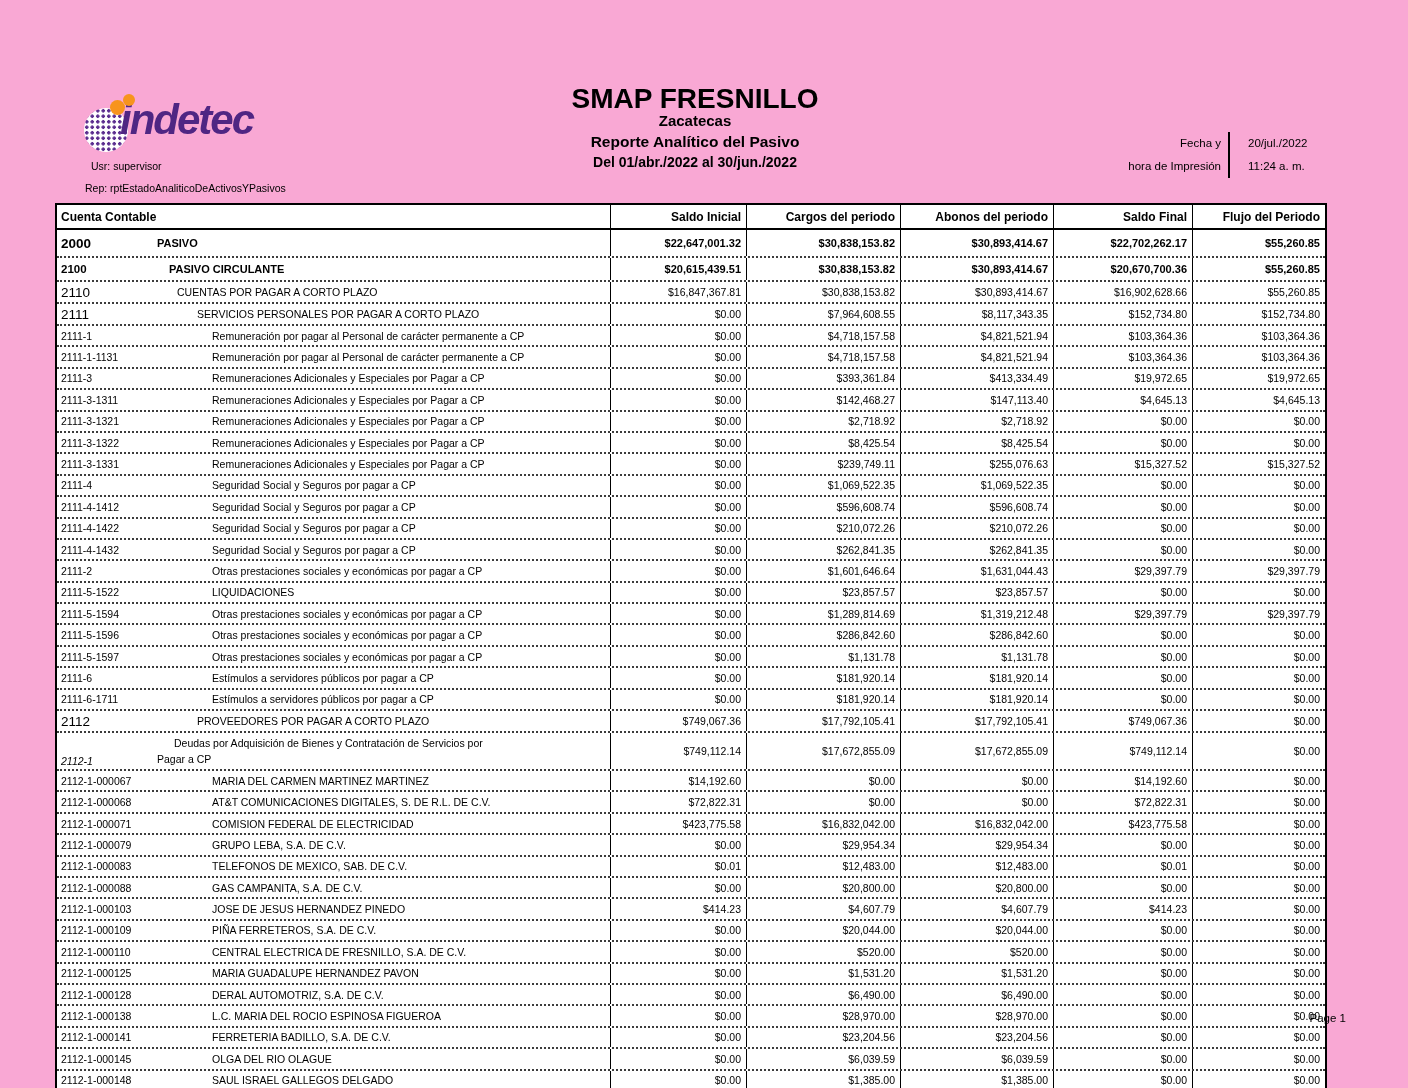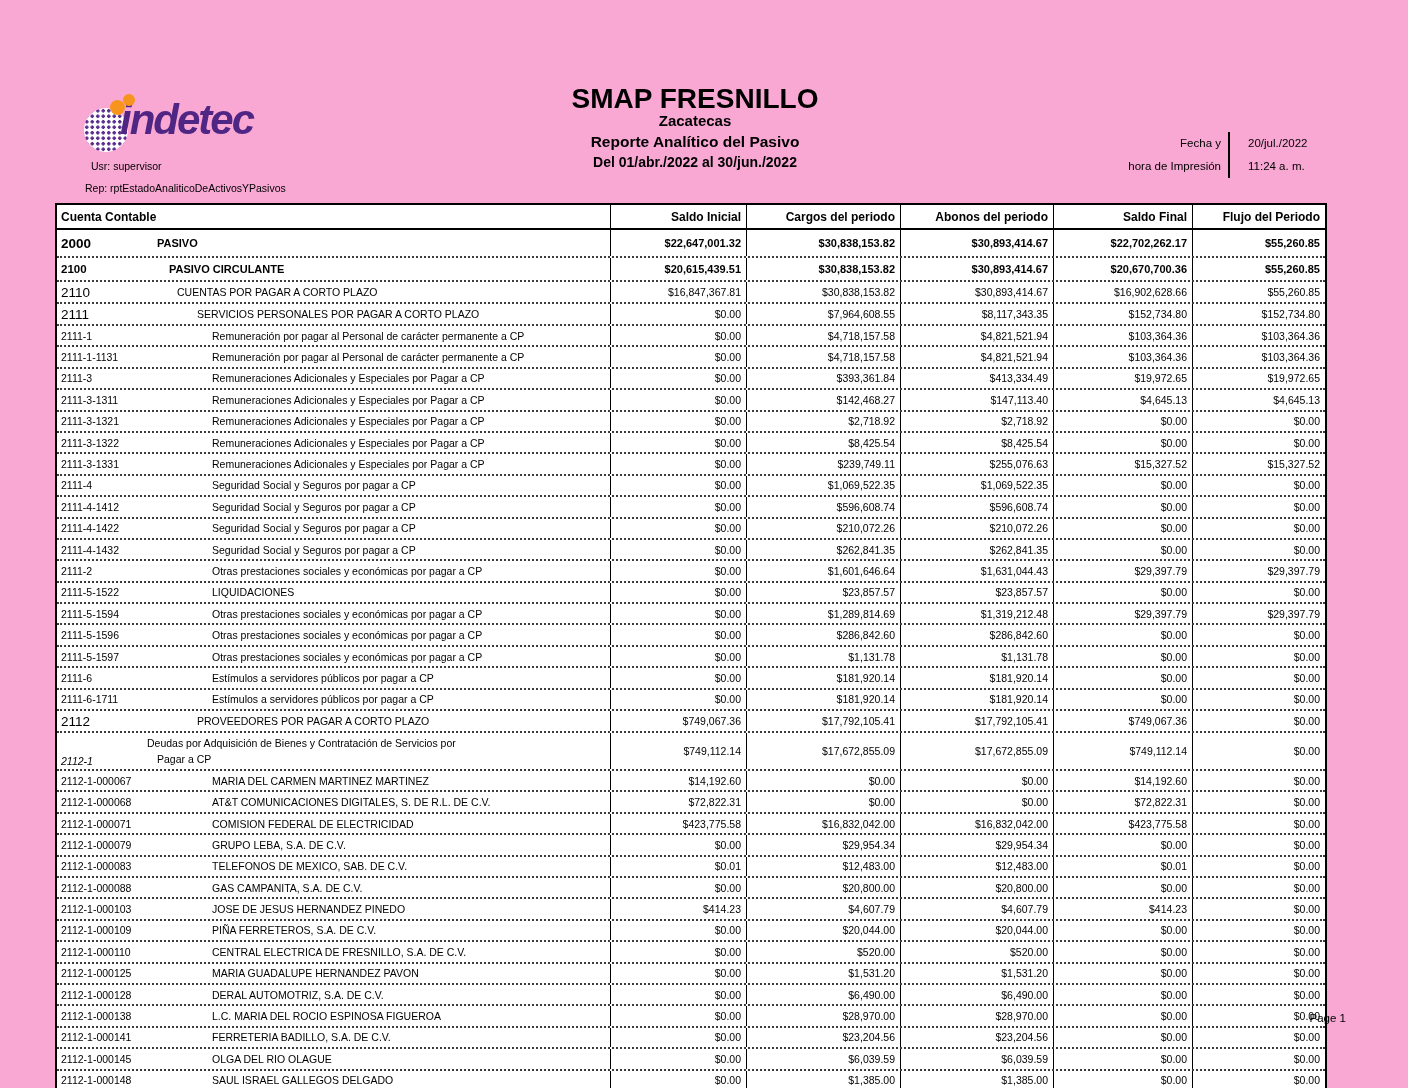--- a/index.html
+++ b/index.html
@@ -54,21 +54,21 @@
   .ht .code{top:auto;bottom:2px;transform:none;font-style:italic;}
 
   .desc{display:block;white-space:nowrap;}
   .ind1{margin-left:100px;} .ind2{margin-left:112px;} .ind3{margin-left:120px;}
   .ind4{margin-left:140px;} .ind5{margin-left:155px;}
   .boldrow .desc{font-weight:bold;font-size:11px;}
   .boldrow .cv{font-weight:bold;font-size:11px;}
   .boldrow .code{font-weight:bold;}
 
   .ht .c0{display:block;padding-top:2px;}
-  .wrapline1{margin-left:90px;line-height:16px;white-space:nowrap;}
+  .wrapline1{margin-left:117px;line-height:16px;white-space:nowrap;}
   .wrapline2{line-height:16px;}
   .wrapdesc2{margin-left:100px;}
 
   .pagefooter{position:absolute;right:62px;top:1012px;font-size:11.5px;}
 </style>
 </head>
 <body>
 
 <div id="page">
 

